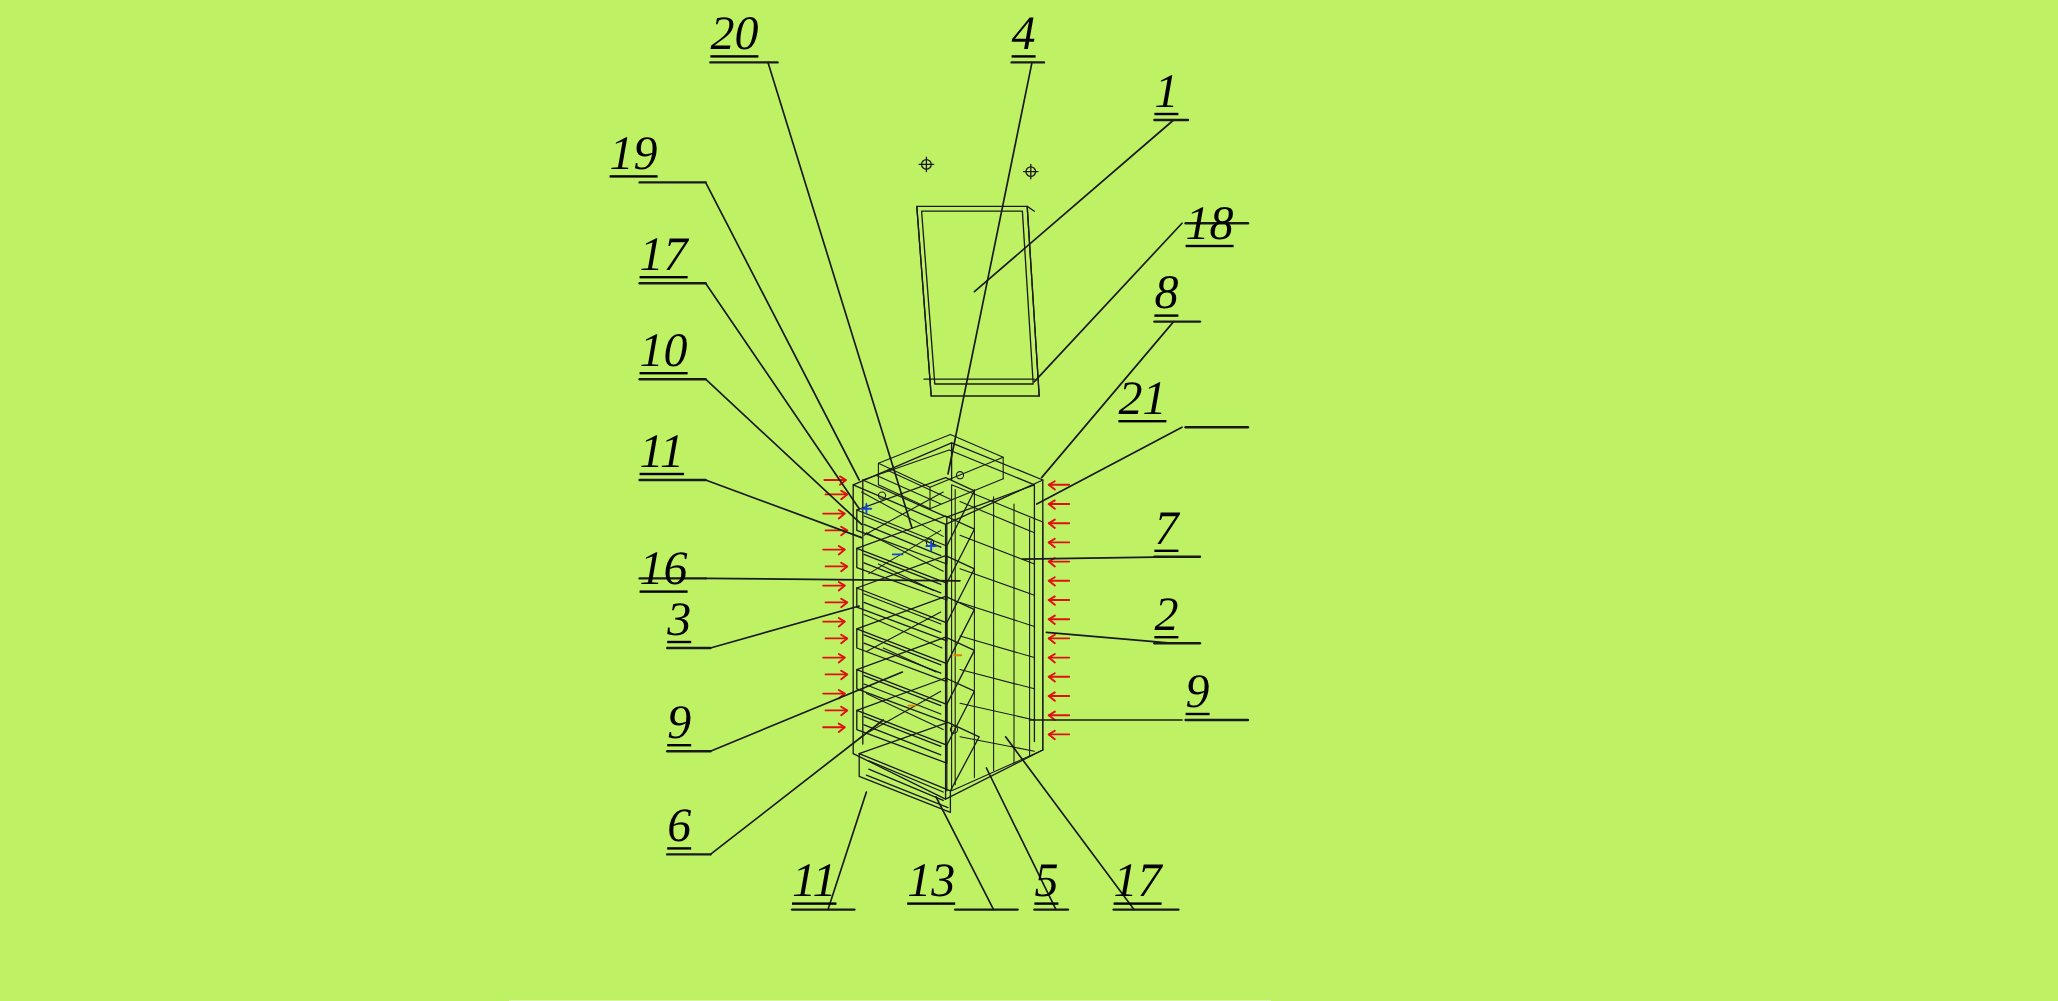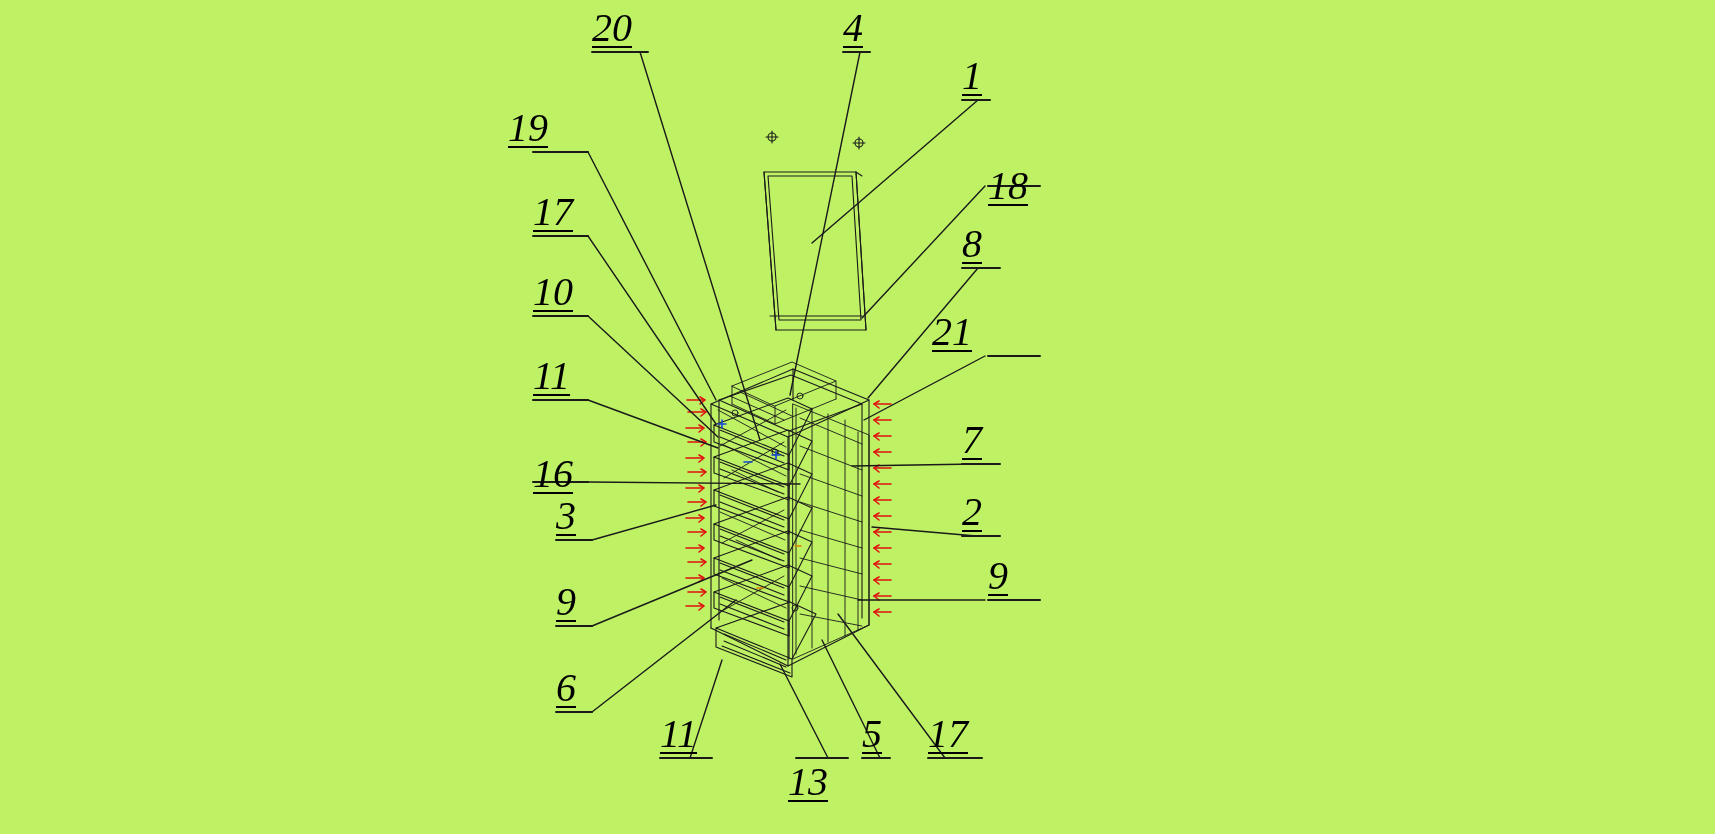--- a/index.html
+++ b/index.html
@@ -240,17 +240,17 @@
   <div class="callout-label" style="left:932px; top:312px;">21</div>
   <div class="callout-label" style="left:533px; top:356px;">11</div>
   <div class="callout-label" style="left:962px; top:420px;">7</div>
   <div class="callout-label" style="left:533px; top:434px;margin-top:20px;">16</div>
   <div class="callout-label" style="left:962px; top:492px;">2</div>
   <div class="callout-label" style="left:556px; top:496px;">3</div>
   <div class="callout-label" style="left:988px; top:556px;">9</div>
   <div class="callout-label" style="left:556px; top:582px;">9</div>
   <div class="callout-label" style="left:556px; top:668px;">6</div>
   <div class="callout-label" style="left:660px; top:714px;text-align:right;">11</div>
-  <div class="callout-label" style="left:788px; top:714px;margin-top:48px;">13</div>
+  <div class="callout-label" style="left:756px; top:714px;">13</div>
   <div class="callout-label" style="left:862px; top:714px;">5</div>
   <div class="callout-label" style="left:928px; top:714px;">17</div>
 
 </div>
 
 </body></html>

